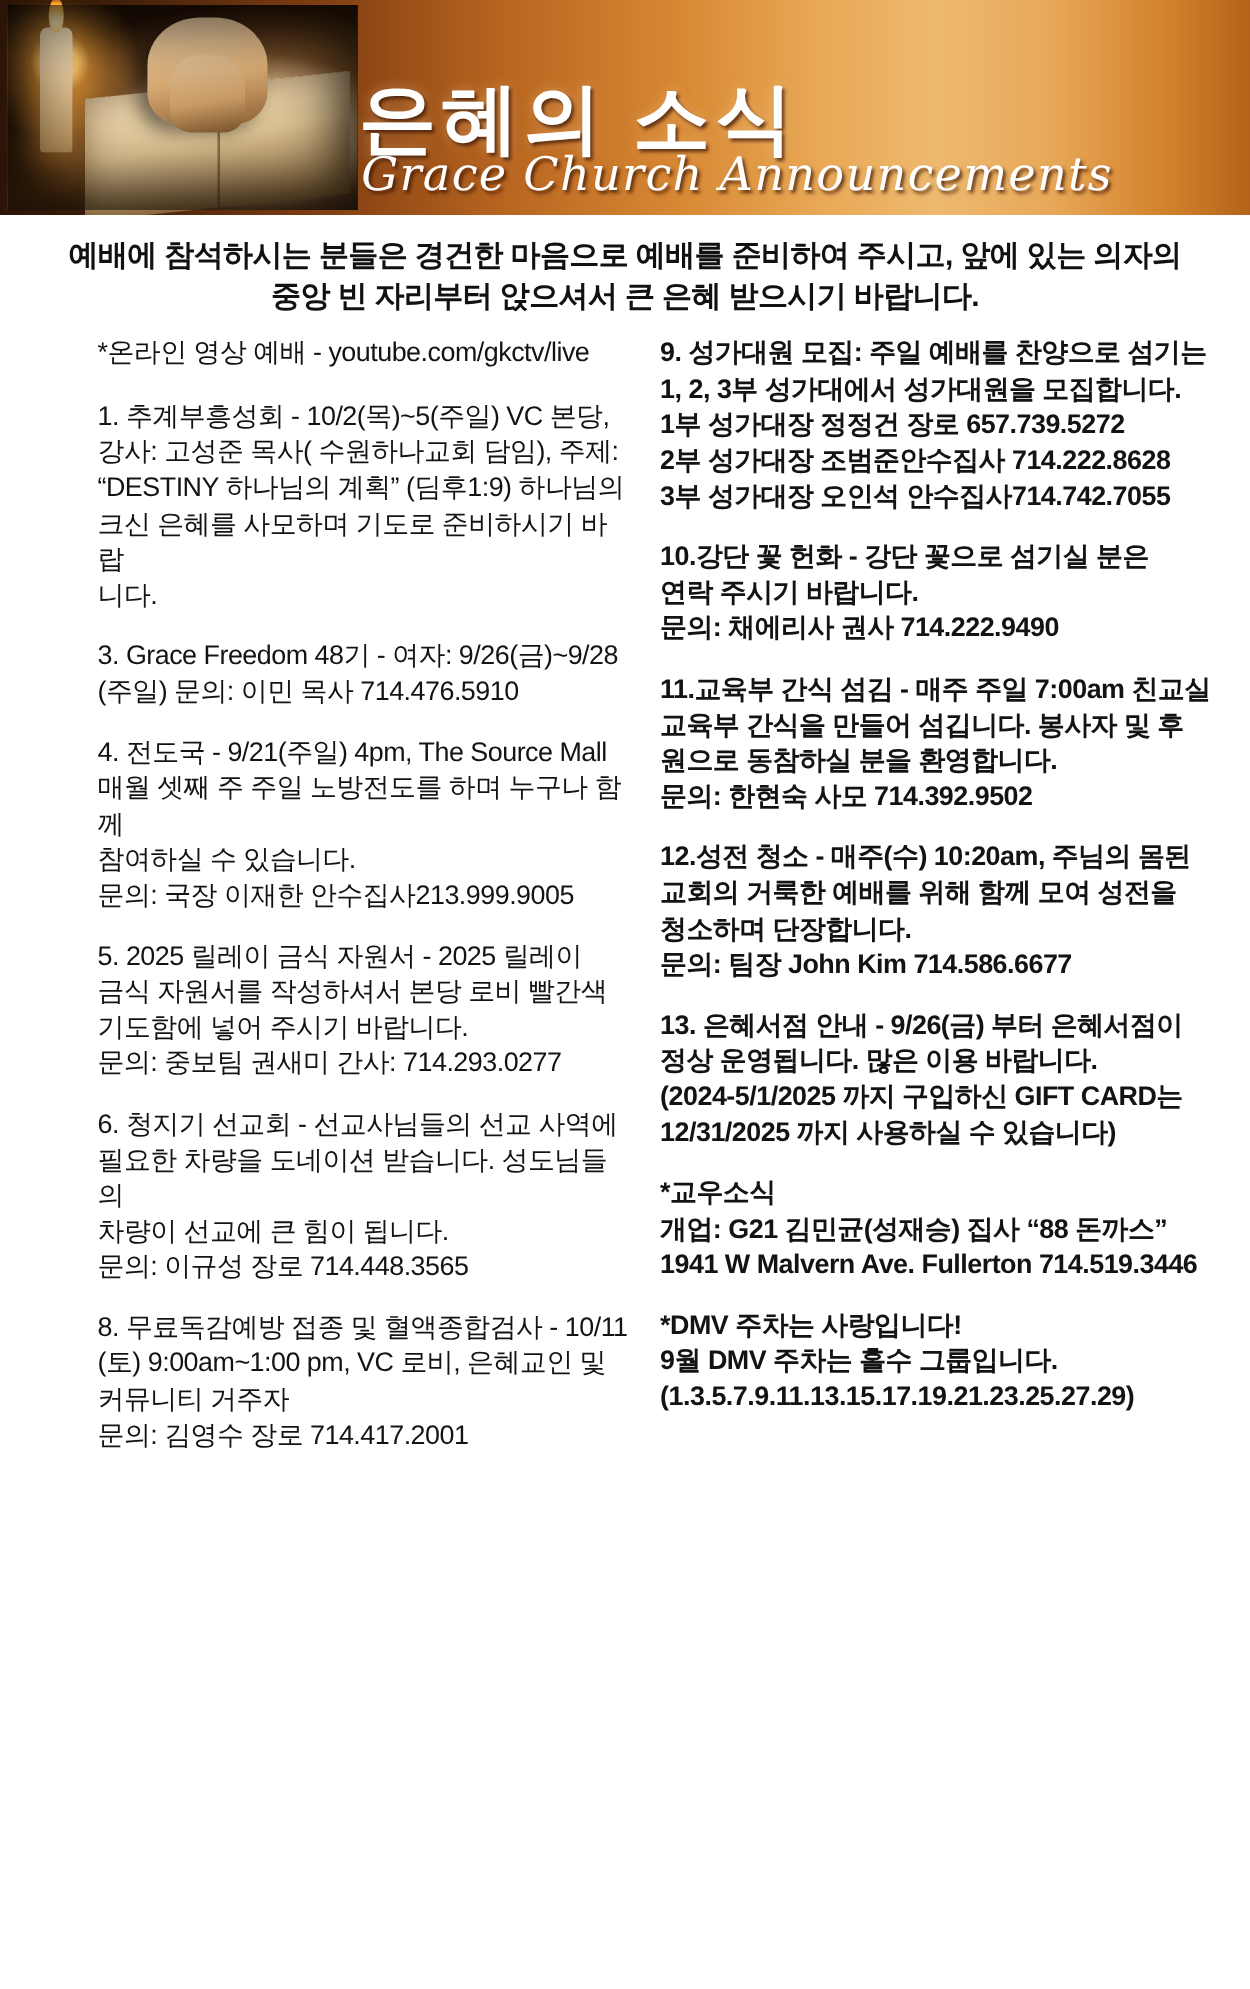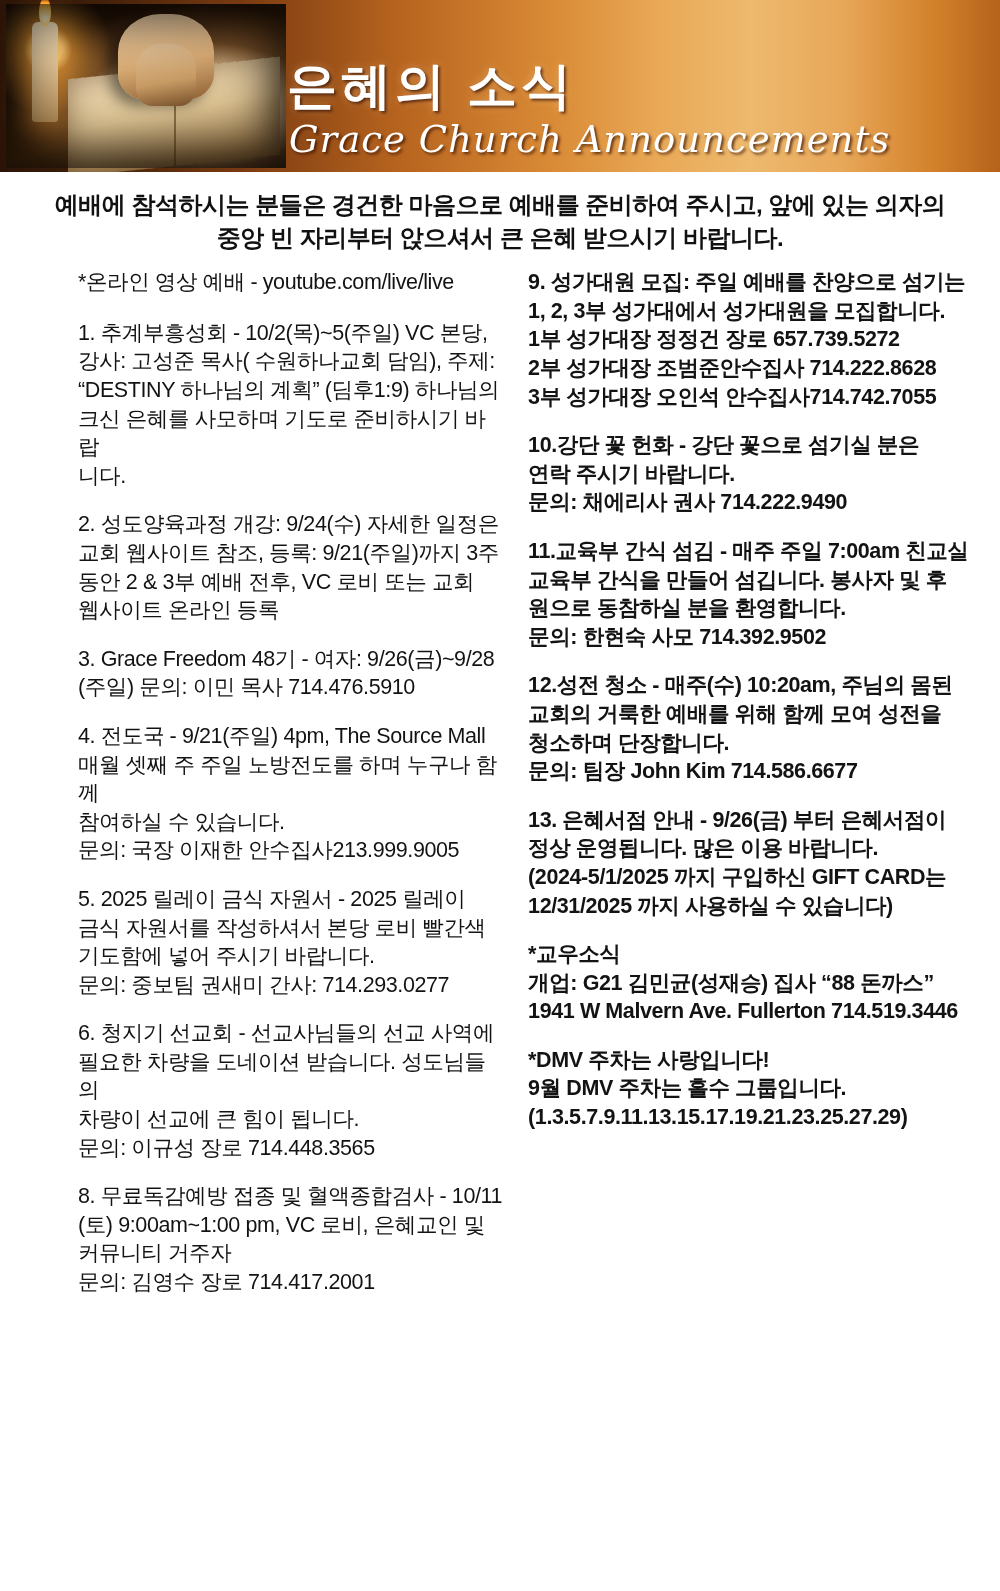--- a/index.html
+++ b/index.html
@@ -112,21 +112,21 @@
   .banner-photo .vignette {
     position: absolute;
     inset: 0;
     box-shadow: inset 0 0 46px 18px rgba(0,0,0,0.65);
   }
 
   .banner-title-ko {
     position: absolute;
     left: 287px;
     top: 53px;
-    font-size: 50px;
+    font-size: 62px;
     font-weight: bold;
     letter-spacing: 4px;
     color: #ffffff;
     text-shadow: 2px 2px 3px rgba(60,20,0,0.75), 0 0 10px rgba(255,220,170,0.35);
   }
   .banner-title-en {
     position: absolute;
     left: 289px;
     top: 118px;
     font-size: 37px;
@@ -188,30 +188,26 @@
     <div class="banner-title-ko">은혜의 소식</div>
     <div class="banner-title-en">Grace Church Announcements</div>
   </div>
 
   <div class="notice">예배에 참석하시는 분들은 경건한 마음으로 예배를 준비하여 주시고,
 앞에 있는 의자의 중앙 빈 자리부터 앉으셔서 큰 은혜 받으시기 바랍니다.</div>
 
   <div class="columns">
 
     <div class="col left">
-      <div class="item head">*온라인 영상 예배 - youtube.com/live/live</div>
+      <div class="item head">*온라인 영상 예배 - youtube.com/gkctv/live</div>
       <div class="item">1. 추계부흥성회 - 10/2(목)~5(주일) VC 본당,
 강사: 고성준 목사( 수원하나교회 담임), 주제:
 “DESTINY 하나님의 계획” (딤후1:9) 하나님의
 크신 은혜를 사모하며 기도로 준비하시기 바랍
 니다.</div>
-      <div class="item">2. 성도양육과정 개강: 9/24(수) 자세한 일정은
-교회 웹사이트 참조, 등록: 9/21(주일)까지 3주
-동안 2 &amp; 3부 예배 전후, VC 로비 또는 교회
-웹사이트 온라인 등록</div>
       <div class="item">3. Grace Freedom 48기 - 여자: 9/26(금)~9/28
 (주일) 문의: 이민 목사 714.476.5910</div>
       <div class="item">4. 전도국 - 9/21(주일) 4pm,  The Source Mall
 매월 셋째 주 주일 노방전도를 하며 누구나 함께
 참여하실 수 있습니다.
 문의: 국장 이재한 안수집사213.999.9005</div>
       <div class="item">5.  2025  릴레이  금식  자원서  -  2025  릴레이
 금식 자원서를 작성하셔서 본당 로비 빨간색
 기도함에 넣어 주시기 바랍니다.
 문의: 중보팀 권새미 간사: 714.293.0277</div>

